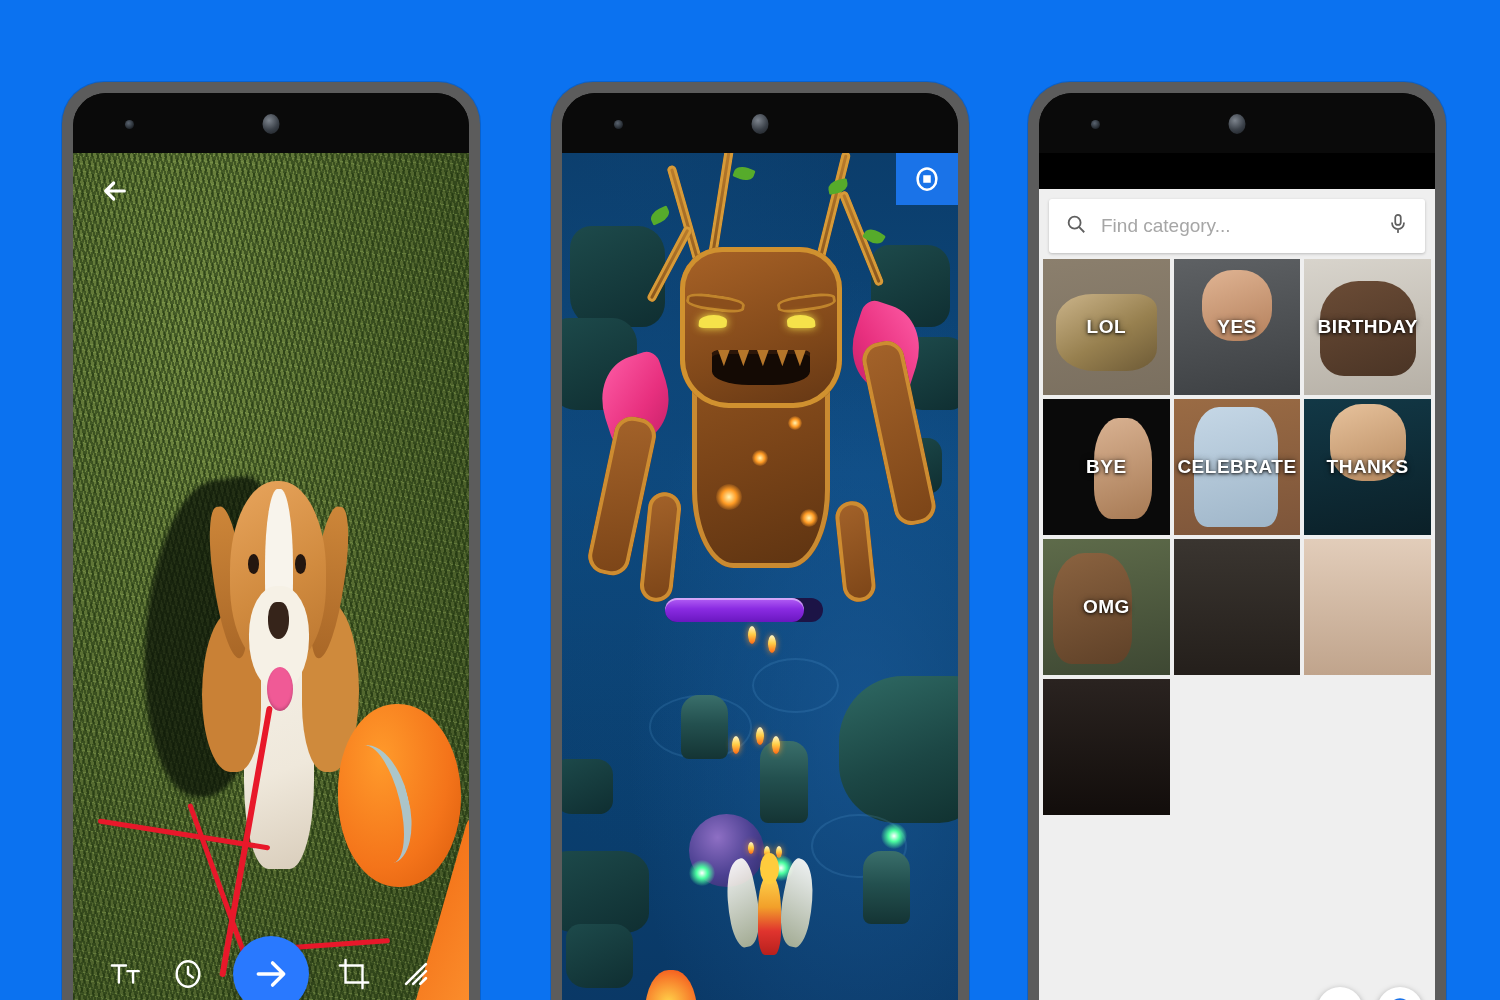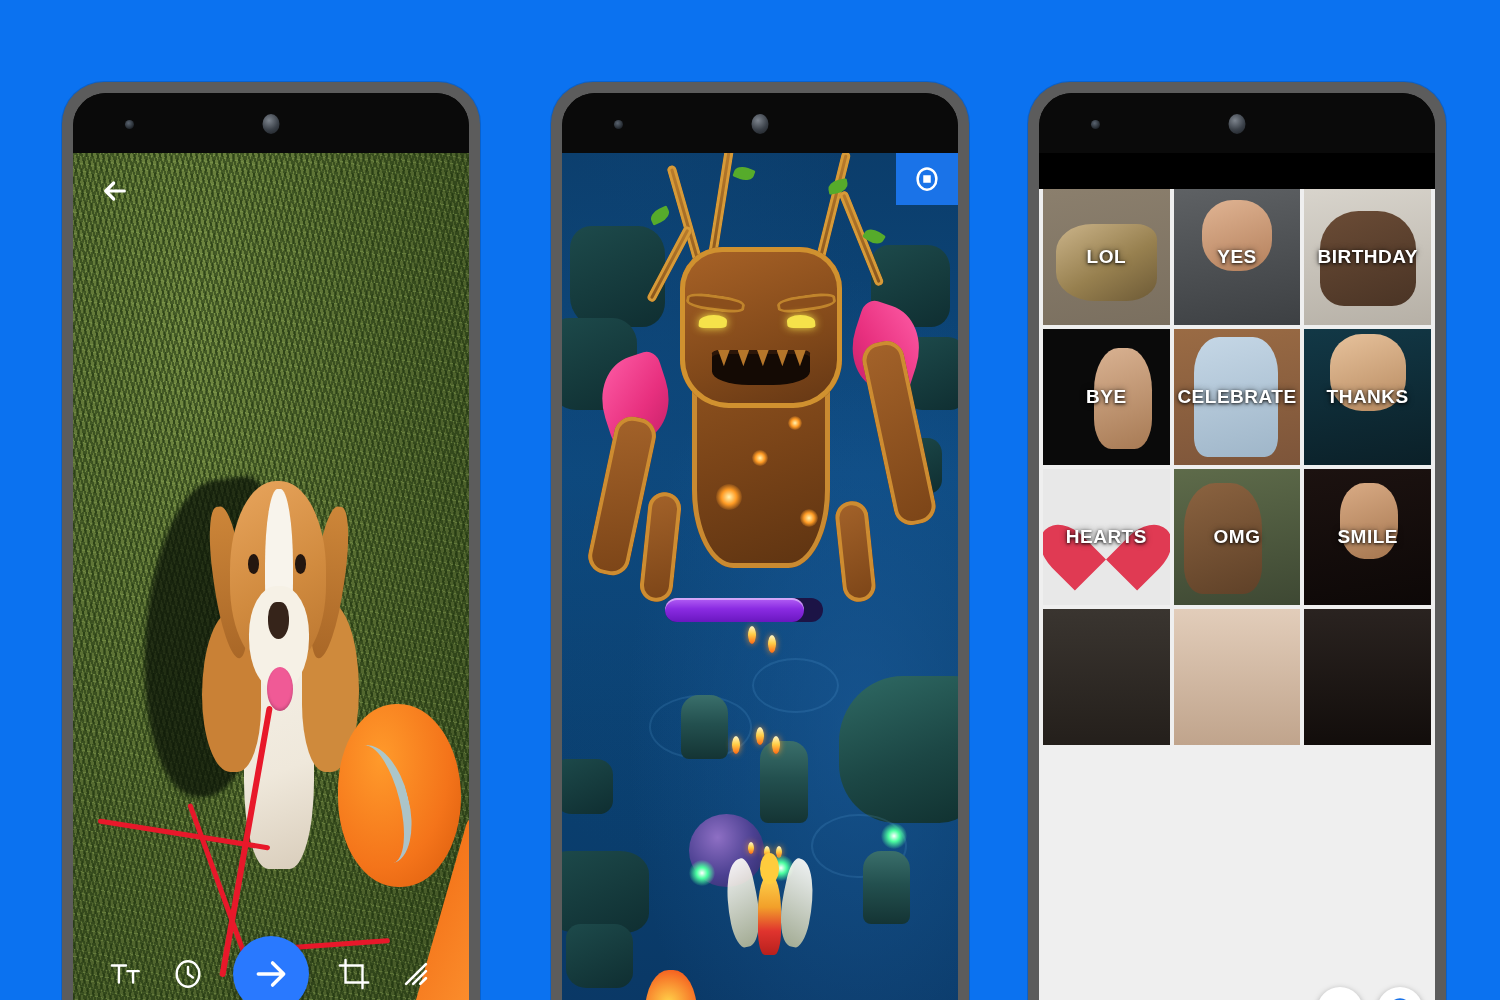--- a/index.html
+++ b/index.html
@@ -600,20 +600,35 @@
   <div class="phone-inner">
     <div class="bezel-top">
       <div class="cam-sensor"></div>
       <div class="cam-lens"></div>
     </div>
     <div class="screen">
 
 
       <div class="app-body">
 
+        <div class="searchbar">
+          <span>
+            <svg viewBox="0 0 24 24" width="22" height="22" fill="none" stroke="#5f5f5f" stroke-width="2">
+              <circle cx="10.5" cy="10.5" r="6.5"></circle>
+                <path d="M15.5 15.5L21 21"></path>
+            </svg>
+          </span>
+          <span class="search-ph">Find category...</span>
+          <span>
+            <svg viewBox="0 0 24 24" width="22" height="22" fill="none" stroke="#5f5f5f" stroke-width="1.9" stroke-linecap="round">
+              <rect x="9" y="2" width="6" height="11" rx="3"></rect>
+              <path d="M5.5 11a6.5 6.5 0 0013 0M12 17.5V21"></path>
+            </svg>
+          </span>
+        </div>
 
         <div class="cat-grid" id="cat-grid">
             <div class="cat-tile">
               <div class="thumb t-lol"></div>
               <div class="cat-label">LOL</div>
             </div>
             <div class="cat-tile">
               <div class="thumb t-yes"></div>
               <div class="cat-label">YES</div>
             </div>
@@ -627,32 +642,22 @@
             </div>
             <div class="cat-tile">
               <div class="thumb t-celebrate"></div>
               <div class="cat-label">CELEBRATE</div>
             </div>
             <div class="cat-tile">
               <div class="thumb t-thanks"></div>
               <div class="cat-label">THANKS</div>
             </div>
             <div class="cat-tile">
-              <div class="thumb t-hearts">
-                <div class="heart"></div>
-              </div>
-              <div class="cat-label">HEARTS</div>
-            </div>
-            <div class="cat-tile">
               <div class="thumb t-omg"></div>
               <div class="cat-label">OMG</div>
-            </div>
-            <div class="cat-tile">
-              <div class="thumb t-smile"></div>
-              <div class="cat-label">SMILE</div>
             </div>
             <div class="cat-tile">
               <div class="thumb t-row5a"></div>
             </div>
             <div class="cat-tile">
               <div class="thumb t-row5b"></div>
             </div>
             <div class="cat-tile">
               <div class="thumb t-row5c"></div>
             </div>

